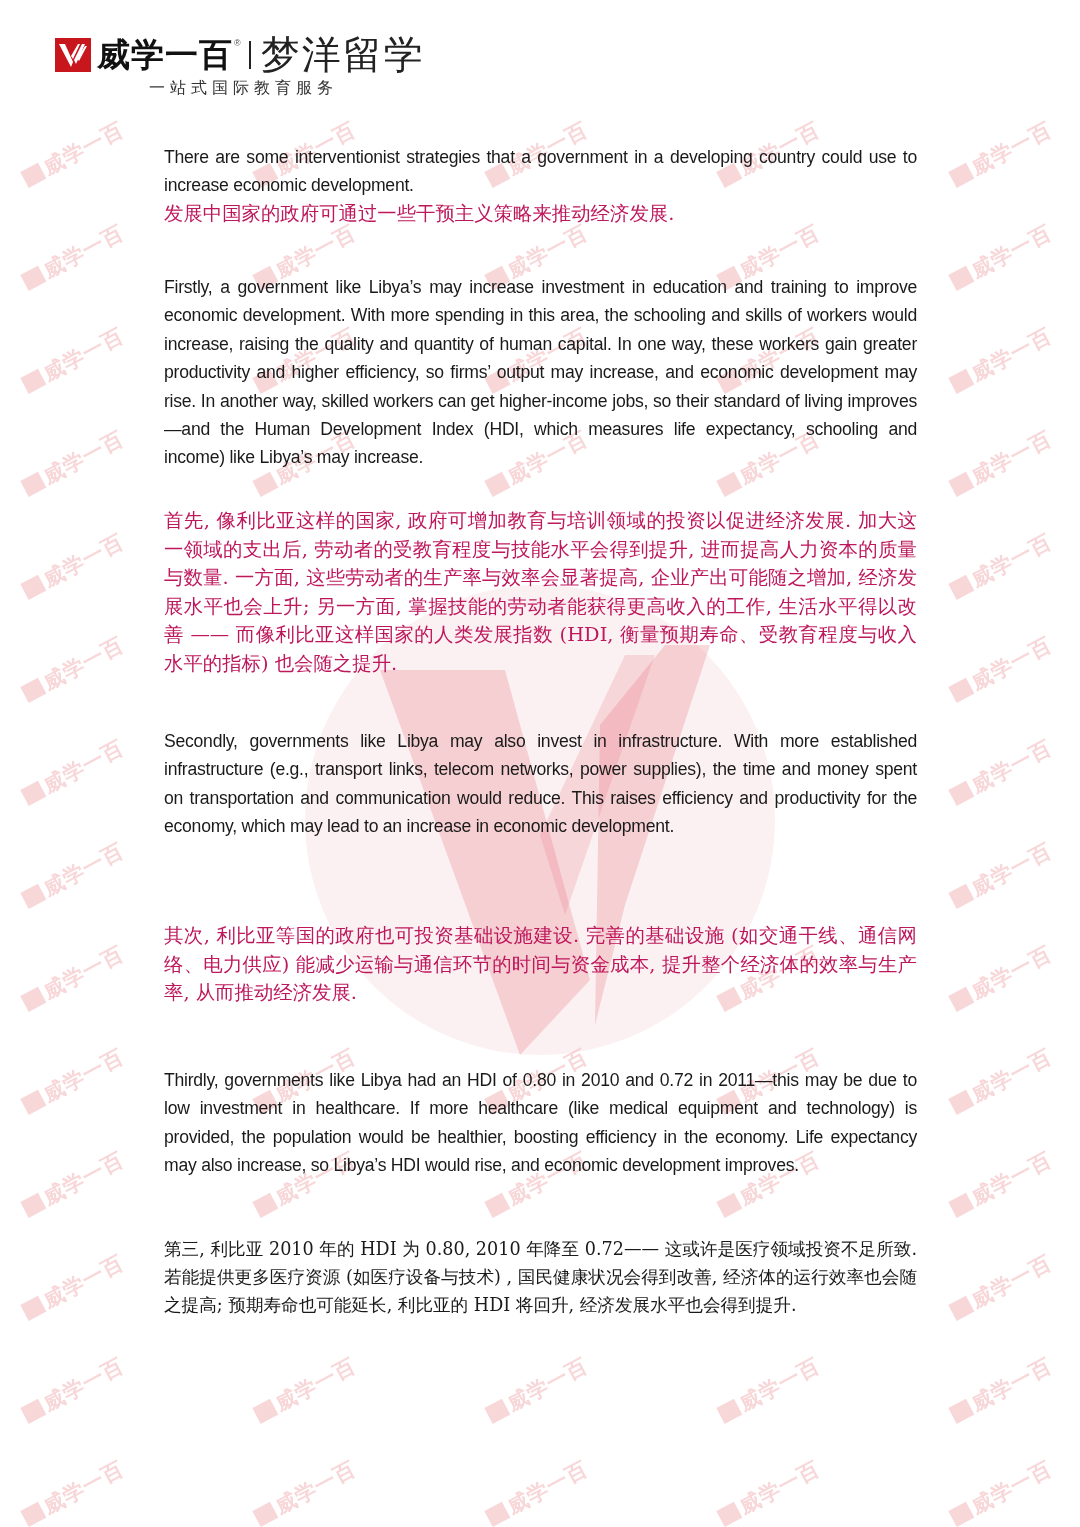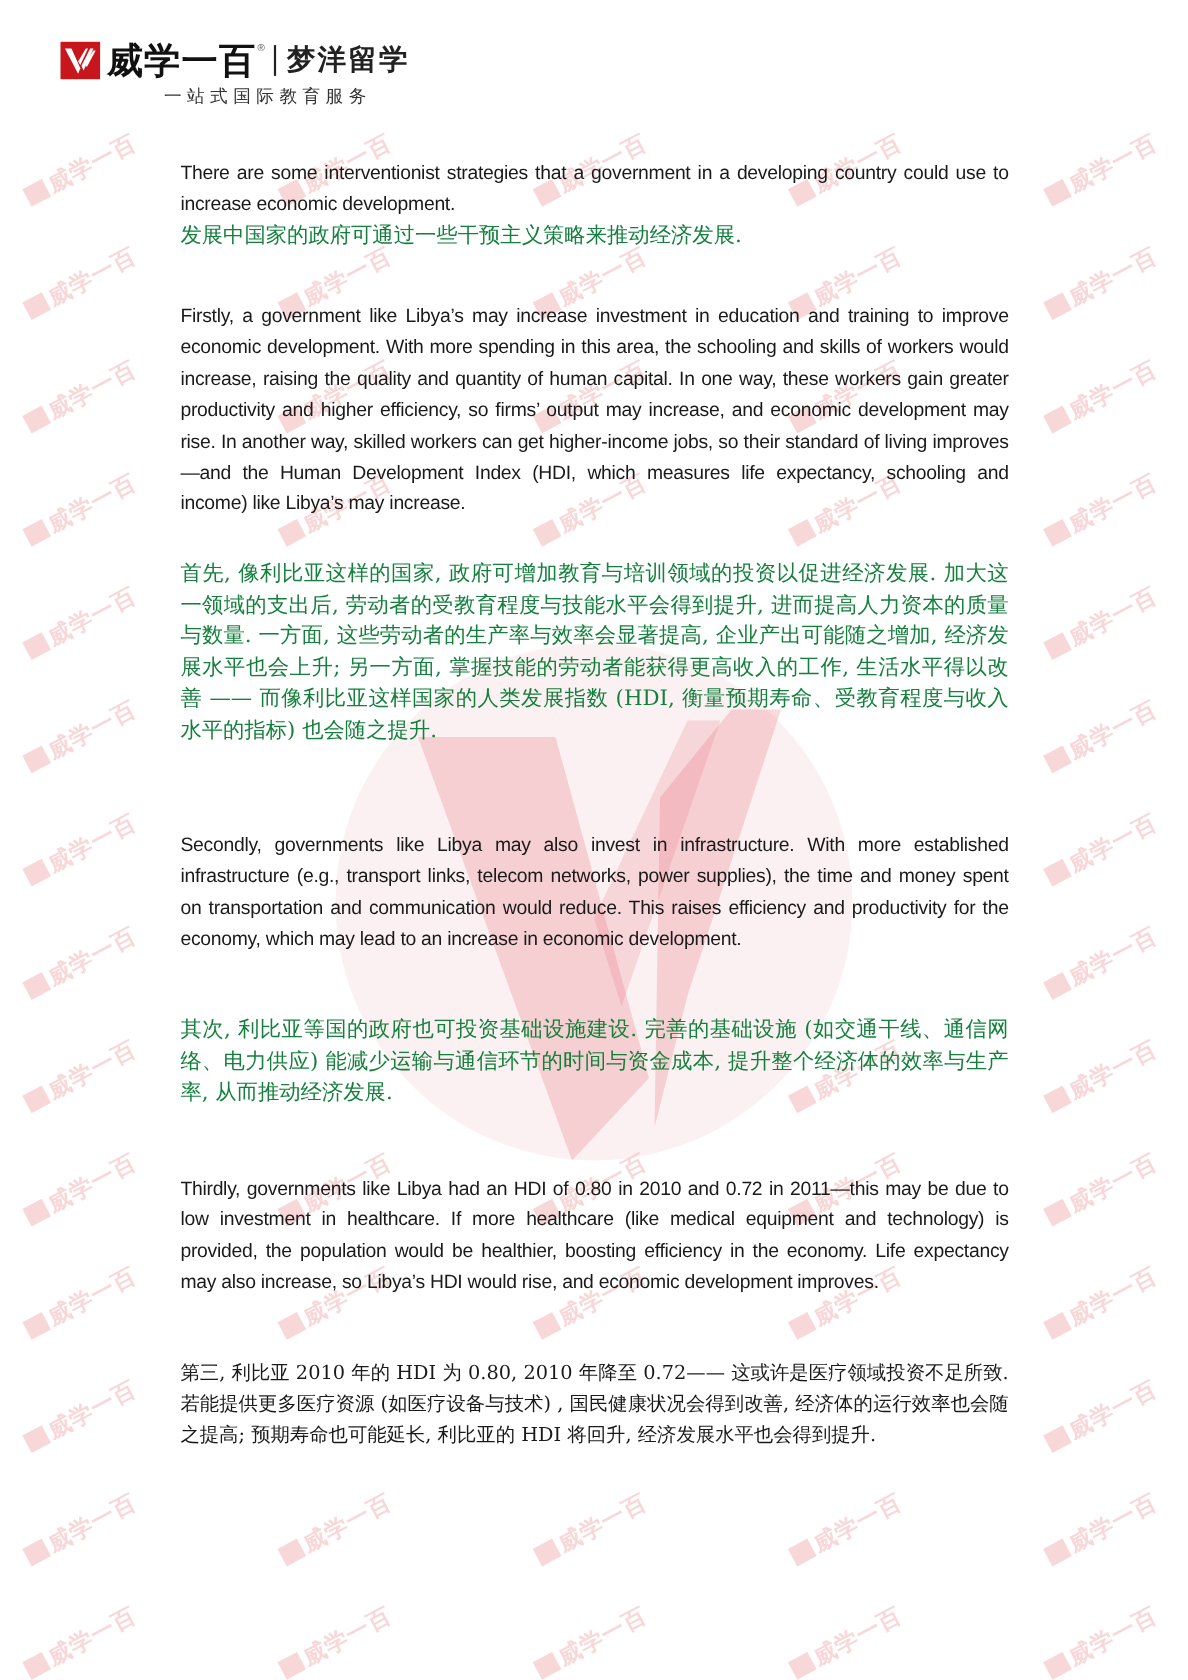--- a/index.html
+++ b/index.html
@@ -52,22 +52,22 @@
       margin-left: 1px;
     }
     .brand-divider {
       width: 2px;
       height: 28px;
       background: #222;
       margin: 0 10px 0 8px;
     }
     .brand-partner {
       font-family: "DejaVu Sans", sans-serif;
-      font-size: 26px;
-      font-weight: 700;
+      font-size: 39px;
+      font-weight: 400;
       color: #222;
       letter-spacing: 2px;
       line-height: 38px;
     }
     .tagline {
       margin-top: 4px;
       margin-left: 94px;
       font-family: "DejaVu Sans", sans-serif;
       font-size: 16px;
       letter-spacing: 5px;
@@ -129,21 +129,21 @@
       letter-spacing: -0.25px;
       margin: 0;
       color: #1a1a1a;
     }
     .zh {
       font-family: "DejaVu Serif", serif;
       font-size: 19.4px;
       line-height: 28.6px;
       text-align: justify;
       margin: 0;
-      color: #15803d;
+      color: #be185d;
     }
     .zh-sm {
       font-family: "DejaVu Serif", serif;
       font-size: 17.6px;
       line-height: 28.2px;
       text-align: justify;
       margin: 0;
       color: #1a1a1a;
     }
     .blk { position: absolute; left: 0; width: 753px; }
@@ -413,21 +413,21 @@
     <p class="zh" style="margin-top:0">发展中国家的政府可通过一些干预主义策略来推动经济发展.</p>
   </div>
 
   <div class="blk" style="top:142px">
     <p class="en">Firstly, a government like Libya’s may increase investment in education and training to improve economic development. With more spending in this area, the schooling and skills of workers would increase, raising the quality and quantity of human capital. In one way, these workers gain greater productivity and higher efficiency, so firms’ output may increase, and economic development may rise. In another way, skilled workers can get higher-income jobs, so their standard of living improves—and the Human Development Index (HDI, which measures life expectancy, schooling and income) like Libya’s may increase.</p>
   </div>
   <div class="blk" style="top:376px">
     <p class="zh">首先, 像利比亚这样的国家, 政府可增加教育与培训领域的投资以促进经济发展. 加大这一领域的支出后, 劳动者的受教育程度与技能水平会得到提升, 进而提高人力资本的质量与数量. 一方面, 这些劳动者的生产率与效率会显著提高, 企业产出可能随之增加, 经济发展水平也会上升; 另一方面, 掌握技能的劳动者能获得更高收入的工作, 生活水平得以改善 —— 而像利比亚这样国家的人类发展指数 (HDI, 衡量预期寿命、受教育程度与收入水平的指标) 也会随之提升.</p>
   </div>
 
-  <div class="blk" style="top:623px">
+  <div class="blk" style="top:596px">
     <p class="en">Secondly, governments like Libya may also invest in infrastructure. With more established infrastructure (e.g., transport links, telecom networks, power supplies), the time and money spent on transportation and communication would reduce. This raises efficiency and productivity for the economy, which may lead to an increase in economic development.</p>
   </div>
   <div class="blk" style="top:791px">
     <p class="zh">其次, 利比亚等国的政府也可投资基础设施建设. 完善的基础设施 (如交通干线、通信网络、电力供应) 能减少运输与通信环节的时间与资金成本, 提升整个经济体的效率与生产率, 从而推动经济发展.</p>
   </div>
 
   <div class="blk" style="top:935px">
     <p class="en">Thirdly, governments like Libya had an HDI of 0.80 in 2010 and 0.72 in 2011—this may be due to low investment in healthcare. If more healthcare (like medical equipment and technology) is provided, the population would be healthier, boosting efficiency in the economy. Life expectancy may also increase, so Libya’s HDI would rise, and economic development improves.</p>
   </div>
   <div class="blk" style="top:1104px">

